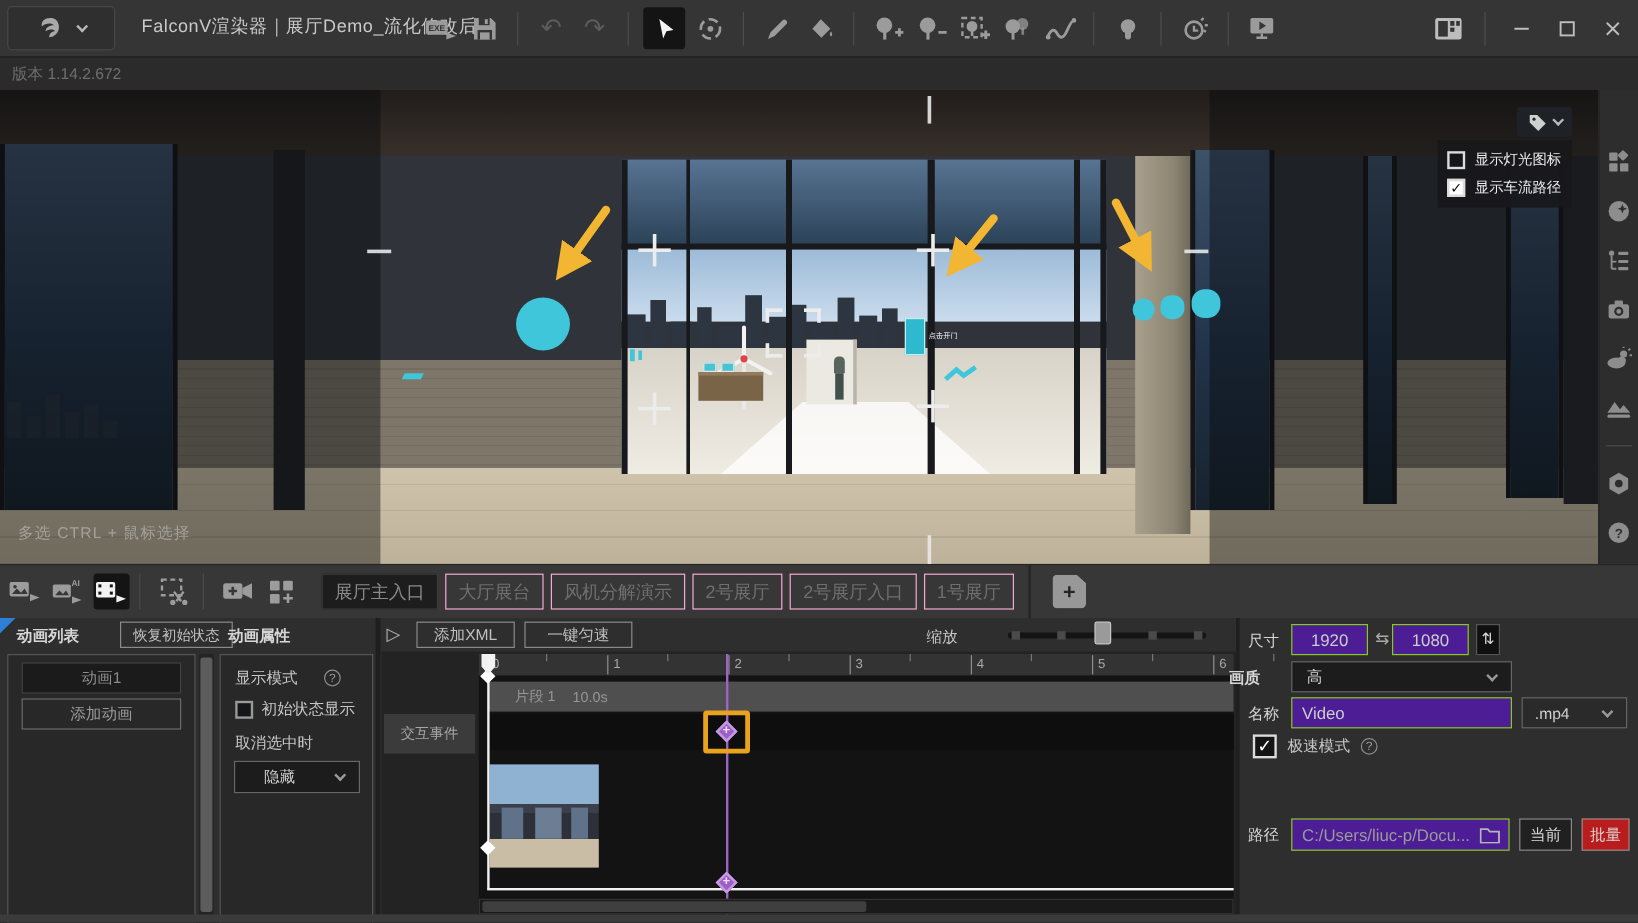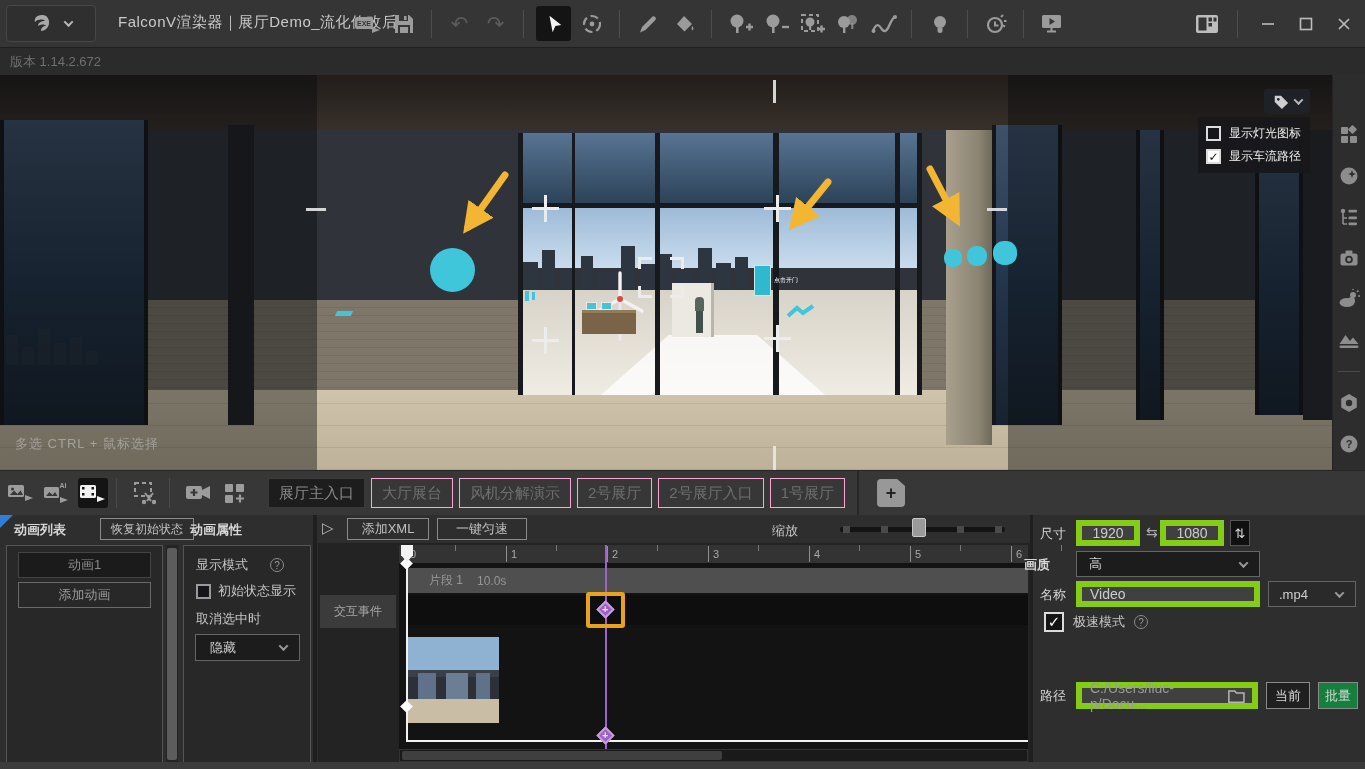--- a/index.html
+++ b/index.html
@@ -61,21 +61,21 @@
   .addpage{width:28px;height:28px;background:#989898;border-radius:4px;margin-left:18px;display:flex;align-items:center;justify-content:center;color:#242424;font-size:18px;font-weight:bold;clip-path:polygon(0 0,72% 0,100% 25%,100% 100%,0 100%);}
 
   
   .bottom{position:absolute;left:0;top:515px;width:1365px;height:247px;background:#2e2e2e;}
   .corner-tri{position:absolute;left:0;top:0;width:0;height:0;border-top:13px solid #2e7fd6;border-right:13px solid transparent;}
   .ph{font-size:13px;color:#d6d6d6;}
   .btn{display:flex;align-items:center;justify-content:center;border:1px solid #8a8a8a;color:#c0c0c0;font-size:12px;background:transparent;}
   .panelborder{border:1px solid #555;}
   .dd{background:#1c1c1c;border:1px solid #666;display:flex;align-items:center;color:#cfcfcf;font-size:13px;}
   .dd .chev{margin-left:auto;margin-right:12px;border-color:#9a9a9a;}
-  .inp{background:#404040;border:6px solid #84cc16;color:#cccccc;font-size:14px;}
+  .inp{background:#4c1d95;border:1px solid #84cc16;color:#cccccc;font-size:14px;}
   .ruler-num{position:absolute;top:1px;height:16px;border-left:1px solid #8f8f8f;padding-left:4px;font-size:11px;color:#a9a9a9;line-height:16px;}
   .minor{position:absolute;top:0;width:1px;height:6px;background:#777;}
   .kf{position:absolute;width:13px;height:13px;background:#9b5fc7;border:2px solid #c79ae0;transform:rotate(45deg);display:flex;align-items:center;justify-content:center;}
   .kf span{transform:rotate(-45deg);color:#ecdcf8;font-size:11px;font-weight:bold;line-height:1;}
   .wd{position:absolute;width:9px;height:9px;background:#fff;transform:rotate(45deg);}
   .footer{position:absolute;left:0;top:762px;width:1365px;height:7px;background:#3b3b3b;}
   svg{display:block;}
 </style>
 </head>
 <body>
@@ -501,21 +501,21 @@
     <div class="abs panelborder" style="left:183px;top:30px;width:128px;height:225px;background:#282828;">
       <div style="position:absolute;left:12px;top:10px;display:flex;align-items:center;gap:22px;font-size:13px;color:#c6c6c6;">
         <span>显示模式</span>
         <span style="width:14px;height:14px;border:1px solid #8c8c8c;border-radius:50%;font-size:10px;display:flex;align-items:center;justify-content:center;color:#9c9c9c;">?</span>
       </div>
       <div style="position:absolute;left:12px;top:36px;display:flex;align-items:center;gap:7px;">
         <span class="cb" style="border-color:#9a9a9a;"></span>
         <span style="font-size:13px;color:#c6c6c6;">初始状态显示</span>
       </div>
       <div style="position:absolute;left:12px;top:64px;font-size:13px;color:#c6c6c6;">取消选中时</div>
-      <div class="dd" style="position:absolute;left:11px;top:88px;width:105px;height:27px;padding-left:14px;">
+      <div class="dd" style="position:absolute;left:11px;top:88px;width:105px;height:27px;padding-left:24px;">
         <span>隐藏</span>
         <span class="chev"></span>
       </div>
     </div>
 
     <div class="abs" style="left:313px;top:0;width:4px;height:247px;background:#1f1f1f;"></div>
 
     <div class="abs" style="left:322px;top:4px;width:18px;height:20px;color:#b5b5b5;font-size:15px;">▷</div>
     <div class="abs btn" style="left:347px;top:3px;width:82px;height:22px;font-size:13px;">添加XML</div>
     <div class="abs btn" style="left:437px;top:3px;width:90px;height:22px;font-size:13px;">一键匀速</div>
@@ -614,17 +614,17 @@
     </div>
 
     <div class="abs ph" style="left:1040px;top:172px;">路径</div>
     <div class="abs inp" style="left:1076px;top:167px;width:182px;height:27px;display:flex;align-items:center;padding-left:8px;color:#9a9a9a;">
       <span>C:/Users/liuc-p/Docu...</span>
       <svg style="margin-left:auto;margin-right:7px;" width="17" height="14" viewBox="0 0 20 16">
           <path d="M1 2 h7 l2 2.5 h9 v11 h-18 z" fill="none" stroke="#b5b5b5" stroke-width="1.8"></path>
         </svg>
     </div>
     <div class="abs btn" style="left:1266px;top:167px;width:44px;height:27px;background:#202020;font-size:13px;color:#d8d8d8;">当前</div>
-    <div class="abs btn" style="left:1318px;top:167px;width:40px;height:27px;background:#15803d;font-size:13px;color:#d8d8d8;">批量</div>
+    <div class="abs btn" style="left:1318px;top:167px;width:40px;height:27px;background:#b91c1c;font-size:13px;color:#d8d8d8;">批量</div>
   </div>
 
   <div class="footer"></div>
 </div>
 
 </body></html>

